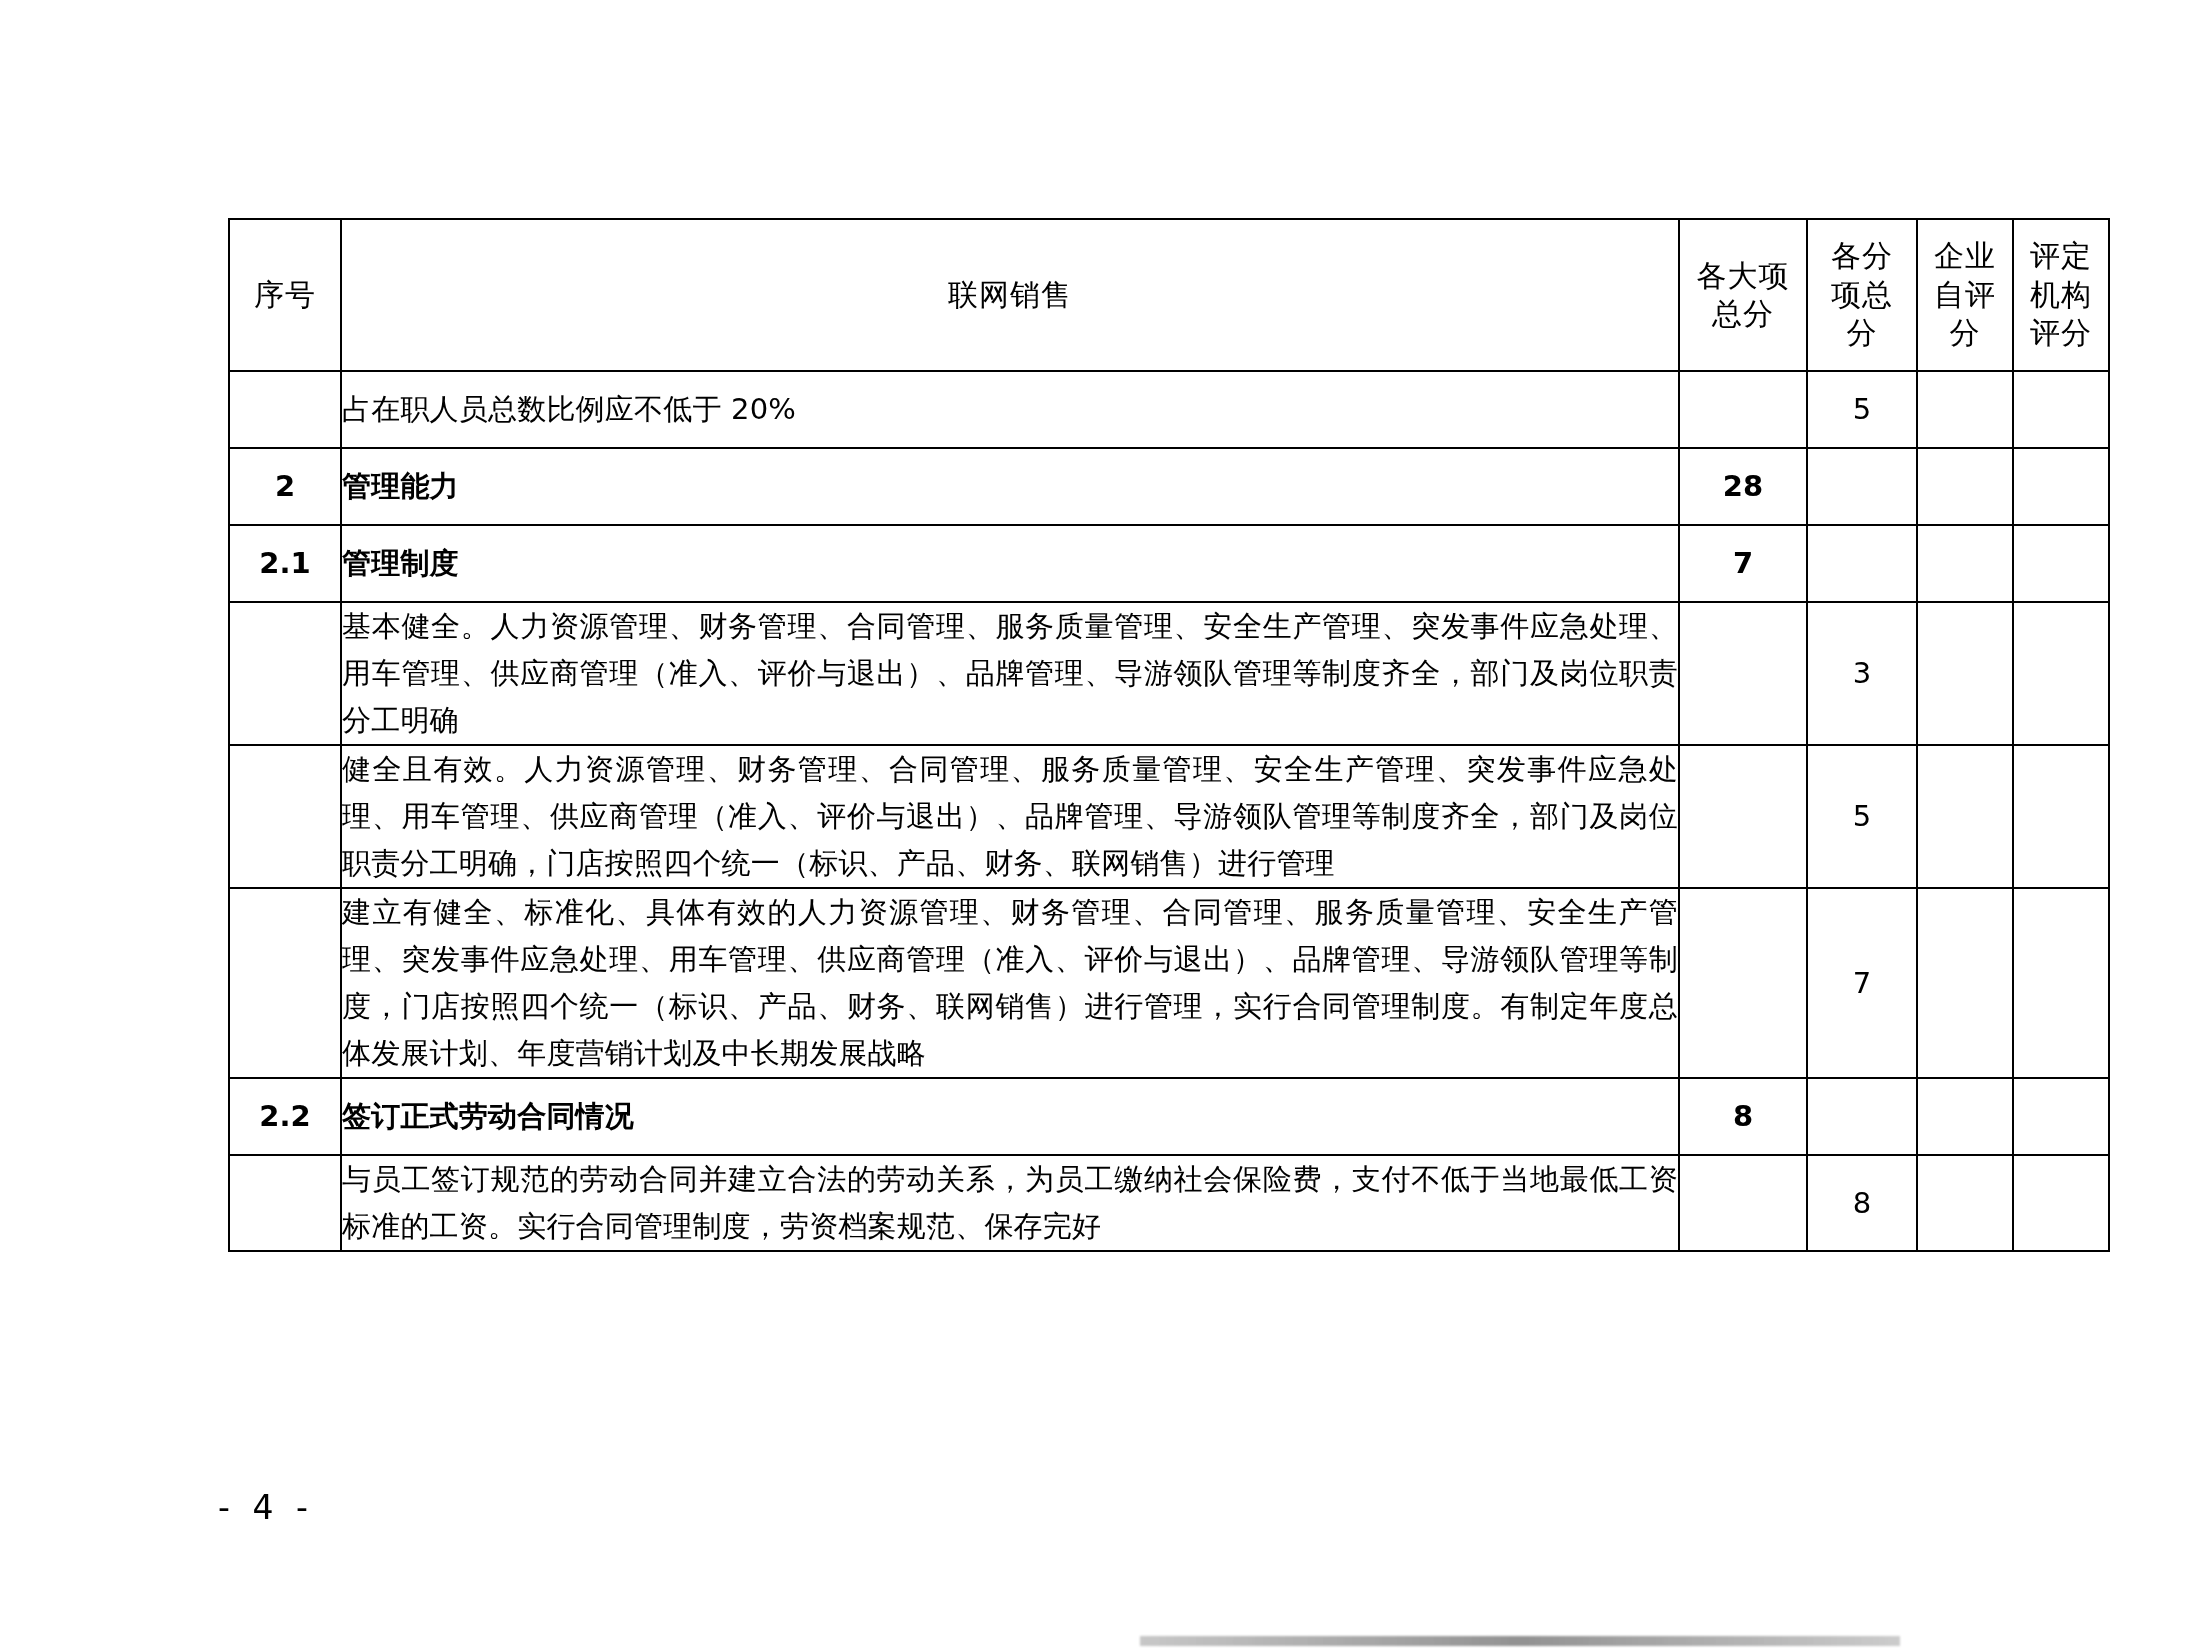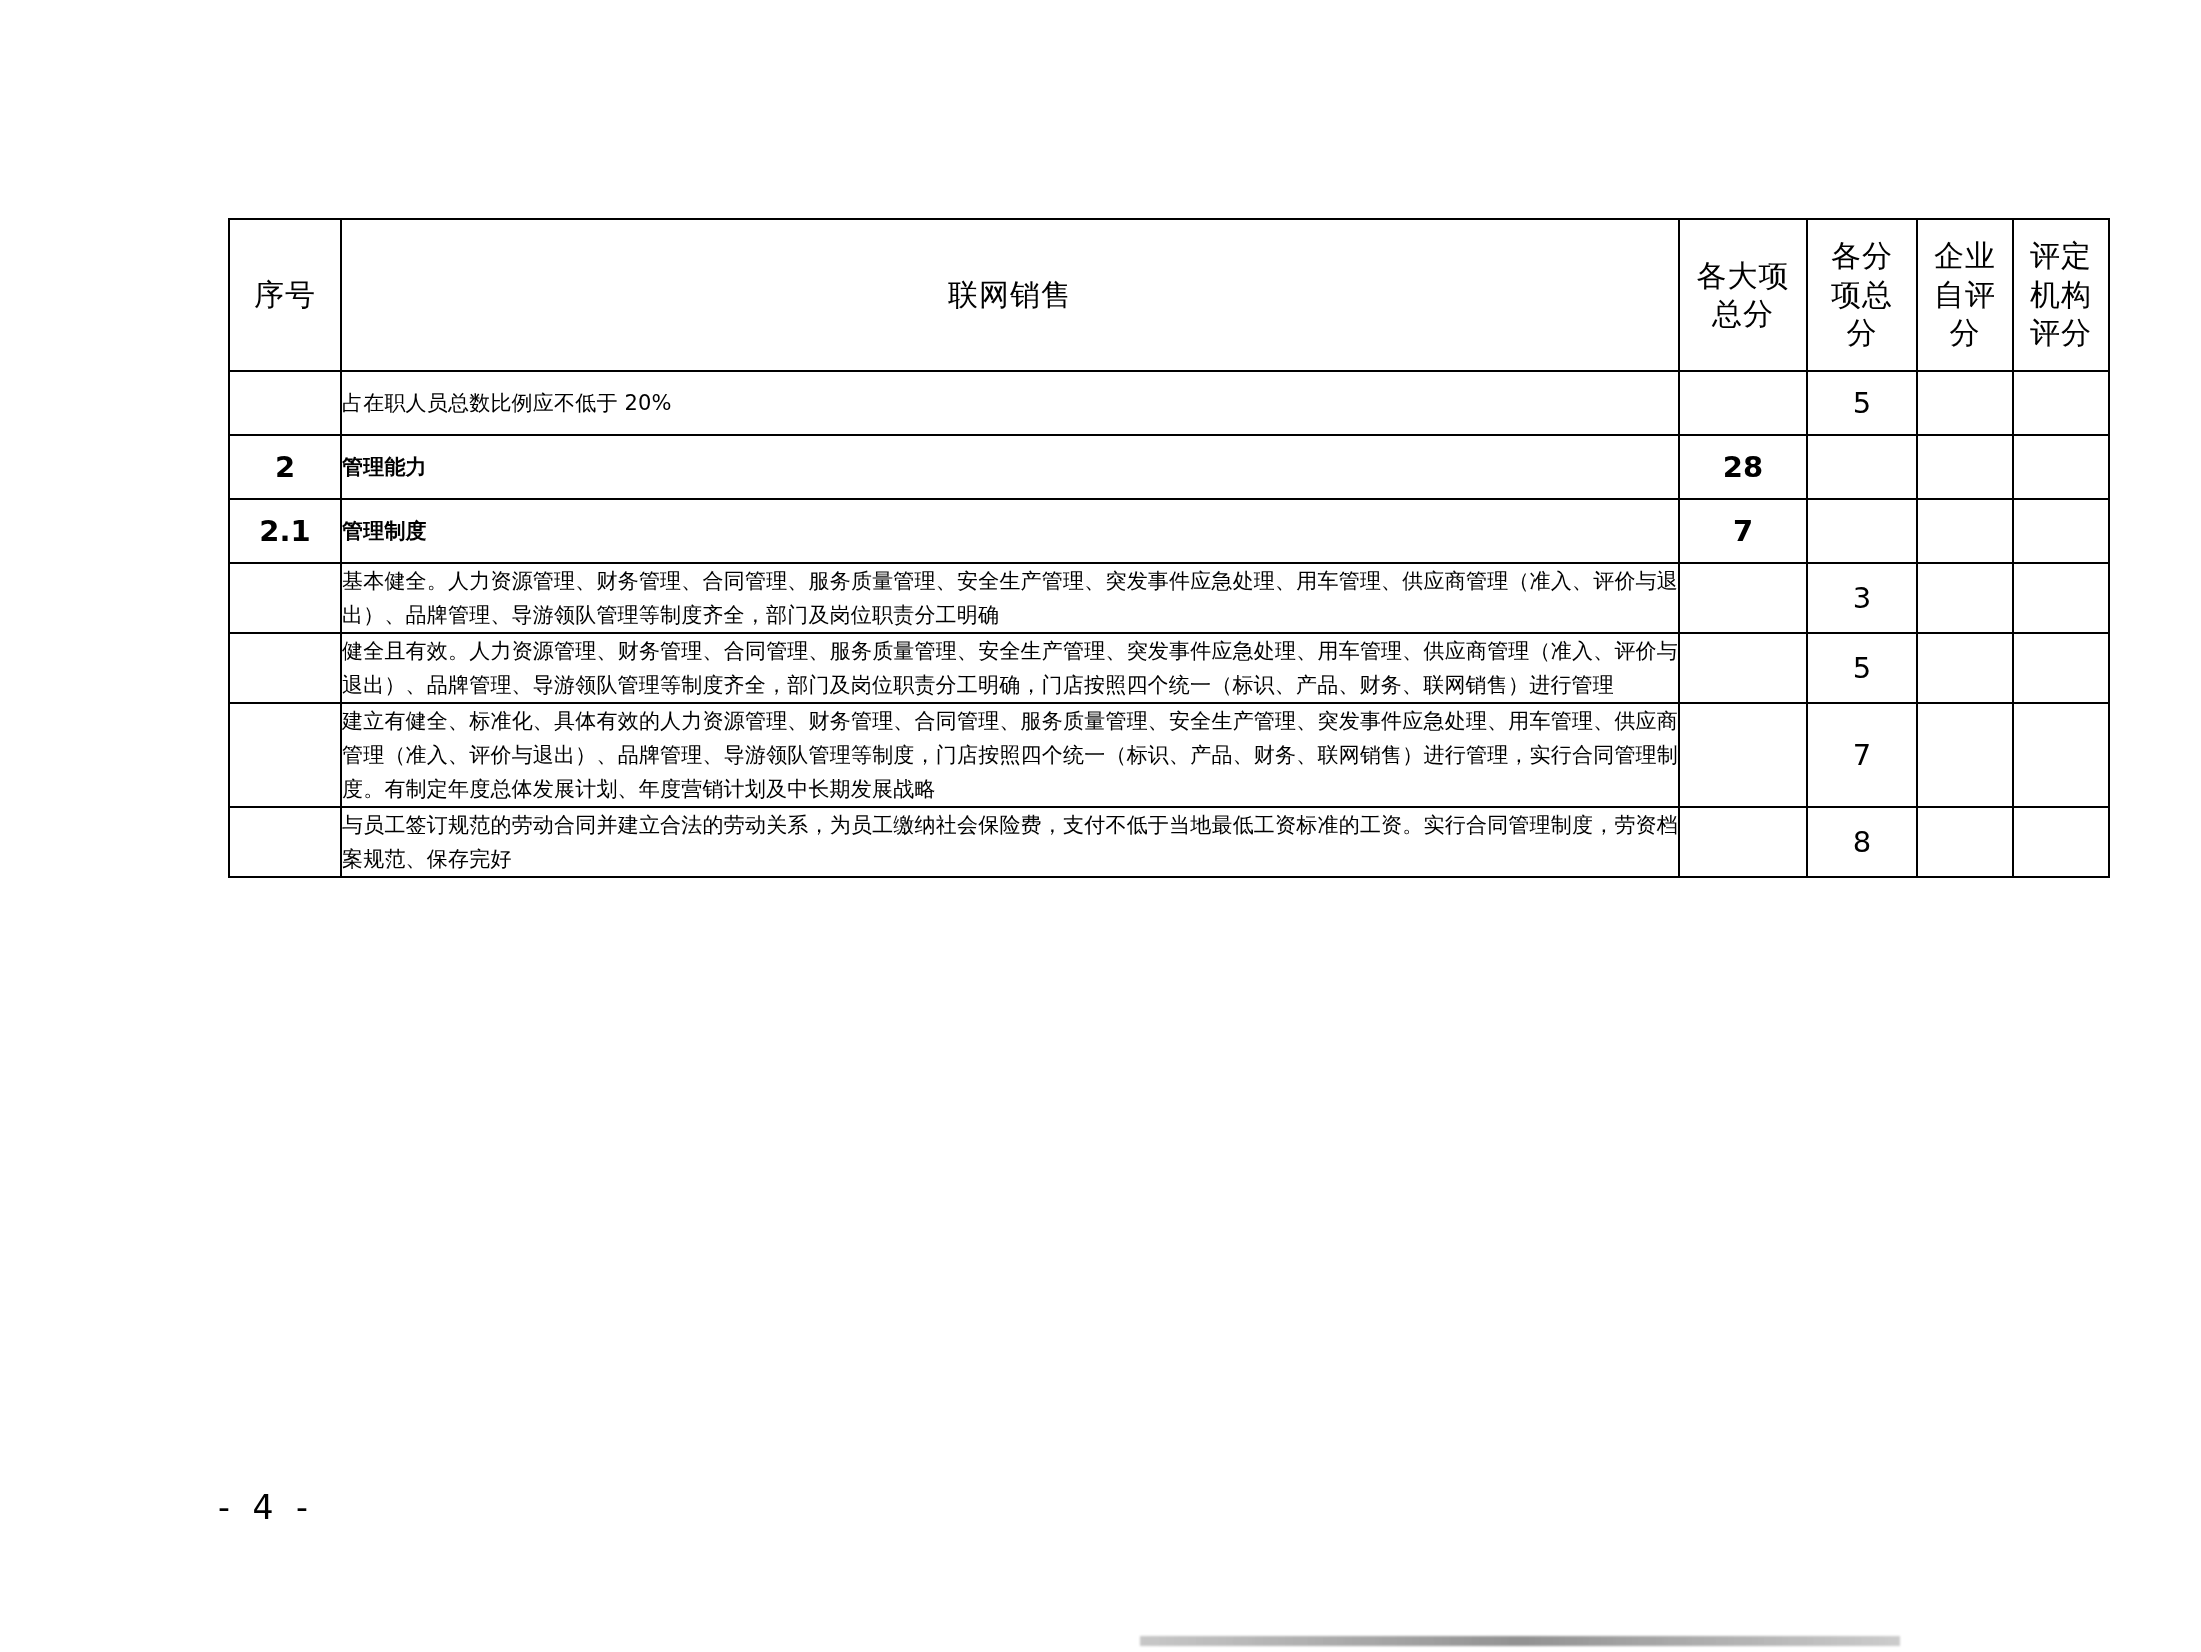--- a/index.html
+++ b/index.html
@@ -50,21 +50,21 @@
     text-align: center;
     font-size: 30px;
     line-height: 1.28;
     padding: 14px 4px;
     letter-spacing: 1px;
   }
   .hdr-tall {
     height: 150px;
   }
   .cell-text {
-    font-size: 21px;
+    font-size: 29px;
     line-height: 1.62;
     padding: 12px 14px 12px 24px;
     text-align: justify;
     letter-spacing: 0.2px;
     margin-top: 28px;
   }
   .cell-text.single {
     padding-top: 14px;
     padding-bottom: 14px;
   }
@@ -187,20 +187,28 @@
 
         <tr>
           <td class="num-center bold"></td>
           <td class="cell-text">建立有健全、标准化、具体有效的人力资源管理、财务管理、合同管理、服务质量管理、安全生产管理、突发事件应急处理、用车管理、供应商管理（准入、评价与退出）、品牌管理、导游领队管理等制度，门店按照四个统一（标识、产品、财务、联网销售）进行管理，实行合同管理制度。有制定年度总体发展计划、年度营销计划及中长期发展战略</td>
           <td class="num-center bold"></td>
           <td class="num-center">7</td>
           <td class="num-center"></td>
           <td class="num-center"></td>
         </tr>
 
+        <tr class="row-sec">
+          <td class="num-center bold">2.2</td>
+          <td class="cell-text single">签订正式劳动合同情况</td>
+          <td class="num-center">8</td>
+          <td class="num-center"></td>
+          <td class="num-center"></td>
+          <td class="num-center"></td>
+        </tr>
 
 
         <tr>
           <td class="num-center bold"></td>
           <td class="cell-text">与员工签订规范的劳动合同并建立合法的劳动关系，为员工缴纳社会保险费，支付不低于当地最低工资标准的工资。实行合同管理制度，劳资档案规范、保存完好</td>
           <td class="num-center bold"></td>
           <td class="num-center">8</td>
           <td class="num-center"></td>
           <td class="num-center"></td>
         </tr>

